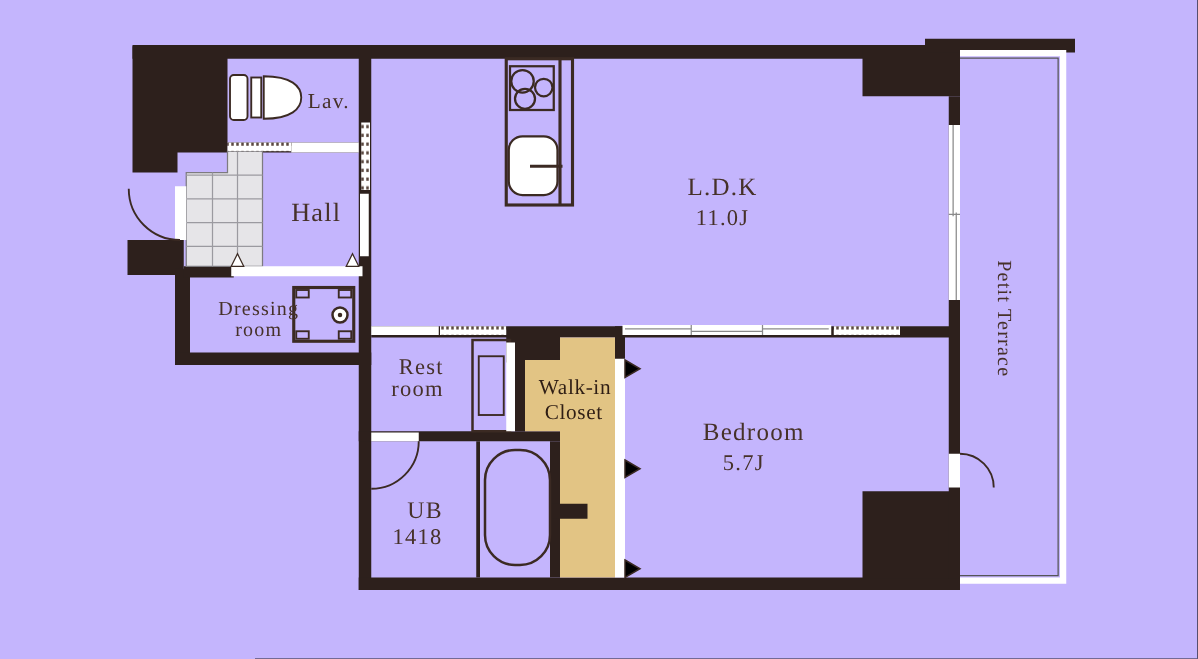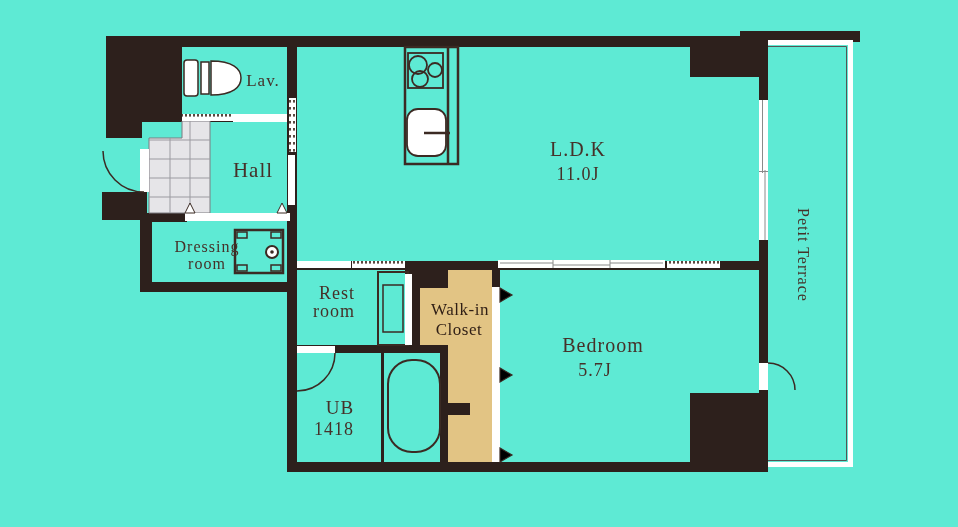--- a/index.html
+++ b/index.html
@@ -1,16 +1,16 @@
 <!DOCTYPE html>
 <html><head>
 <meta charset="utf-8">
 <style>
   html,body{margin:0;padding:0;background:#000;}
-  .stage{position:relative;width:958px;height:527px;background:#5eead4;overflow:hidden;}
+  .stage{position:relative;width:958px;height:527px;background:#c4b5fd;overflow:hidden;}
   .stage svg{position:absolute;left:0;top:0;width:100%;height:100%;}
   text{font-family:"Liberation Serif","DejaVu Serif",serif;}
   .rt{fill:#463129;letter-spacing:1px;}
   .ct{fill:#2f1e15;letter-spacing:0.5px;}
   .wall{fill:#2d201c;}
   .ln{stroke:#3b2a23;fill:none;}
 </style>
 </head>
 <body>
 

